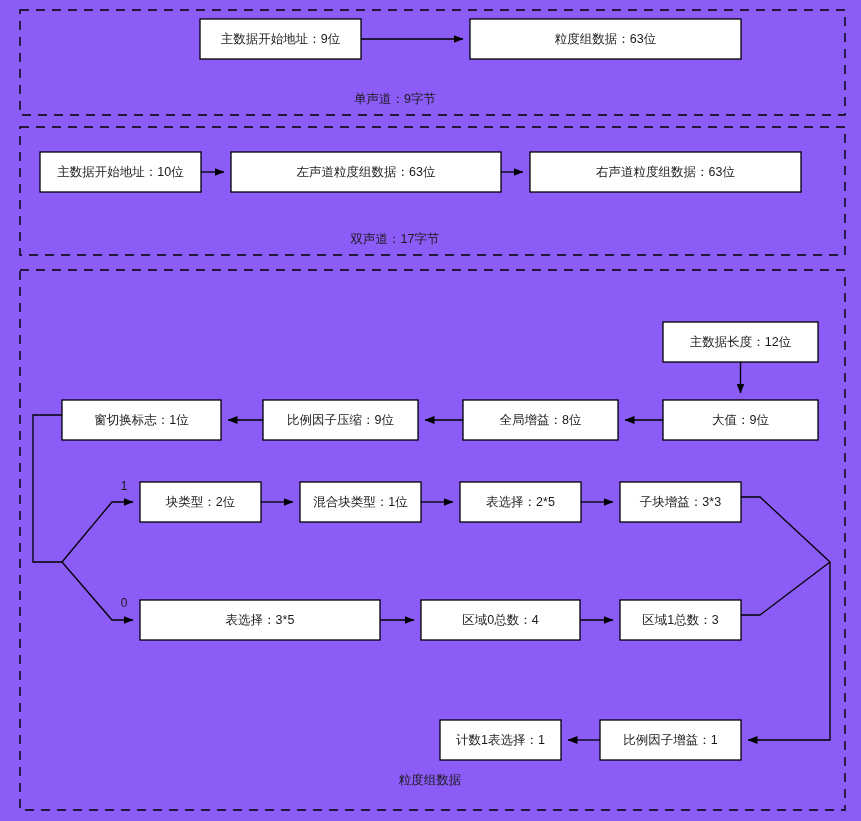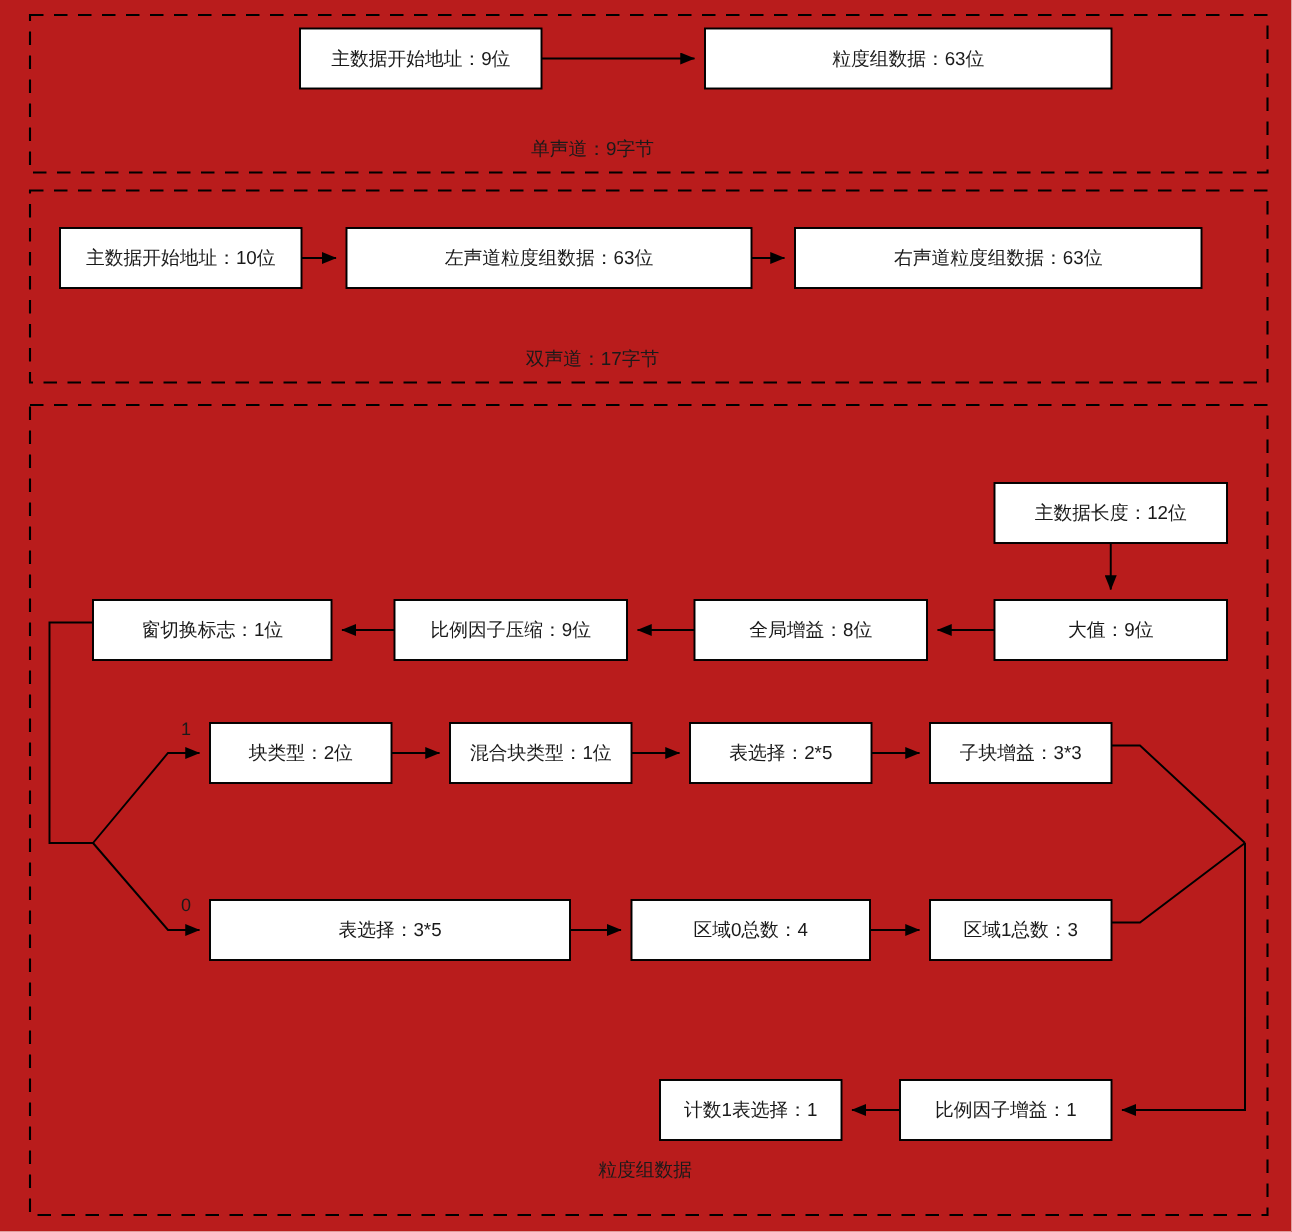--- a/index.html
+++ b/index.html
@@ -7,21 +7,21 @@
     padding: 0;
     background: #ffffff;
   }
   body {
     font-family: "Liberation Sans", "DejaVu Sans", sans-serif;
   }
   #diagram-root {
     position: relative;
     width: 861px;
     height: 821px;
-    background: #b91c1c;
+    background: #8b5cf6;
     overflow: hidden;
   }
   svg#diagram-svg {
     position: absolute;
     left: 0;
     top: 0;
     width: 861px;
     height: 821px;
     display: block;
   }

